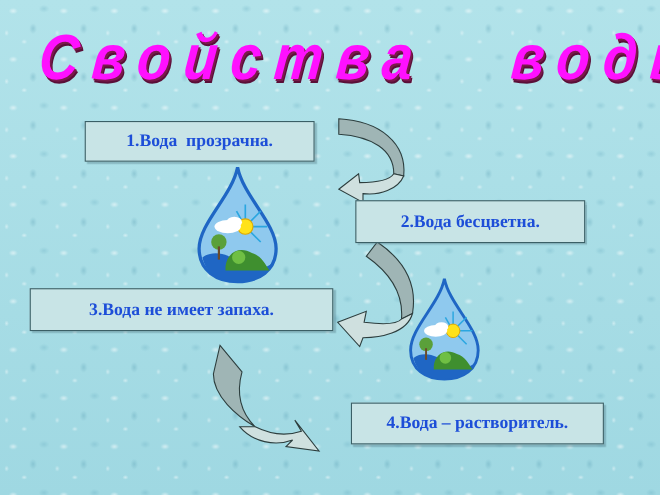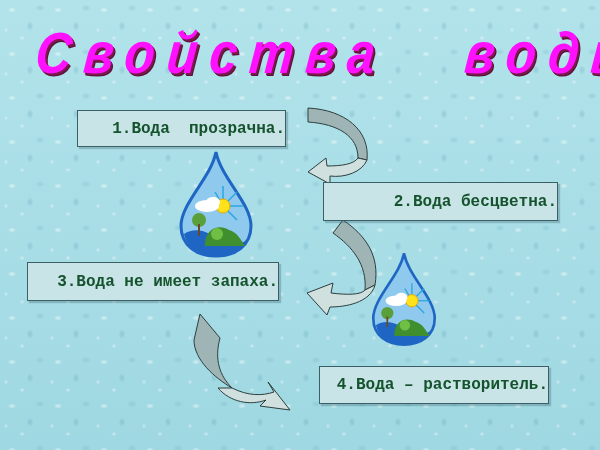--- a/index.html
+++ b/index.html
@@ -25,28 +25,28 @@
     letter-spacing: 14px;
     transform: scaleX(0.86) skewX(-6deg);
     transform-origin: left center;
     text-shadow: 2px 2px 0 #7a1a4a, 3px 3px 0 #5a0f38;
     white-space: pre;
   }
   .box {
     position: absolute; box-sizing: border-box;
     background: #c8e4e6; border: 1.5px solid #3a5f66;
     box-shadow: 2px 2px 1px rgba(70,110,120,0.35);
-    display: flex; align-items: center; justify-content: flex-end;
-    color: #14532d; font-weight: bold; font-size: 16px;
-    font-family: Liberation Mono, monospace;
+    display: flex; align-items: center; justify-content: center;
+    color: #1d4ed8; font-weight: bold; font-size: 16px;
+    font-family: Liberation Serif, serif;
     white-space: pre;
   }
   .b1 { left: 77px; top: 110px; width: 209px; height: 37px; }
-  .b2 { left: 323px; top: 182px; width: 235px; height: 39px; }
-  .b3 { left: 27px; top: 262px; width: 252px; height: 39px; }
+  .b2 { left: 323px; top: 182px; width: 209px; height: 39px; }
+  .b3 { left: 27px; top: 262px; width: 276px; height: 39px; }
   .b4 { left: 319px; top: 366px; width: 230px; height: 38px; }
   .svgwrap { position: absolute; }
 </style>
 </head>
 <body>
 
 <div class="title">Свойства   воды</div>
 
 <svg class="svgwrap" style="left:300px;top:100px" width="80" height="90" viewBox="0 0 80 90">
   <path d="M8 8 C 45 10, 70 30, 67 60 L 58 58 C 58 36, 38 24, 8 22 Z" fill="#9fb5b5" stroke="#2d3e3e" stroke-width="1"></path>

